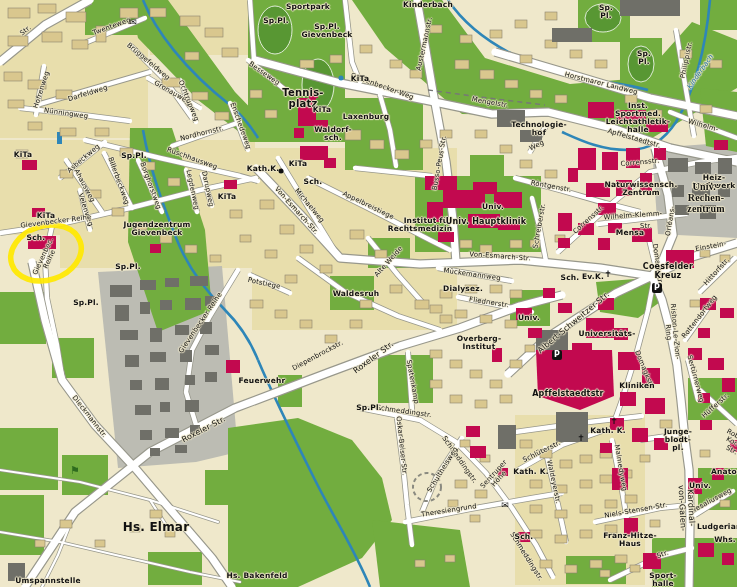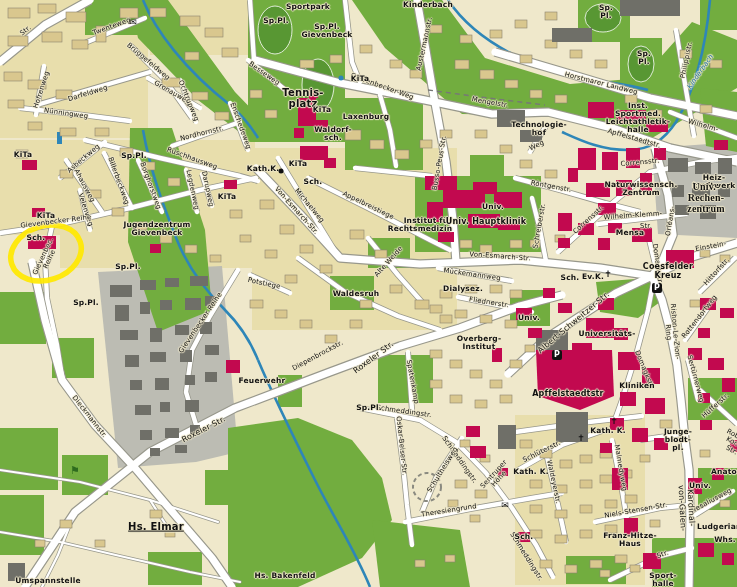--- a/index.html
+++ b/index.html
@@ -645,23 +645,23 @@
 blodt-
 pl.</div>
       <div class="map-label poi" style="left: 700px; top: 486px; font-size: 7.5px; transform: translate(-50%, -50%) rotate(0deg);">Univ.</div>
       <div class="map-label poi" style="left: 732px; top: 472px; font-size: 7.5px; transform: translate(-50%, -50%) rotate(0deg);">Anatomie</div>
       <div class="map-label poi" style="left: 630px; top: 540px; font-size: 7.5px; transform: translate(-50%, -50%) rotate(0deg);">Franz-Hitze-
 Haus</div>
       <div class="map-label poi" style="left: 726px; top: 527px; font-size: 7.5px; transform: translate(-50%, -50%) rotate(0deg);">Ludgerianum</div>
       <div class="map-label poi" style="left: 725px; top: 540px; font-size: 7.5px; transform: translate(-50%, -50%) rotate(0deg);">Whs.</div>
       <div class="map-label poi" style="left: 663px; top: 580px; font-size: 7.5px; transform: translate(-50%, -50%) rotate(0deg);">Sport-
 halle</div>
-      <div class="map-label poi" style="left: 156px; top: 527px; font-size: 10px; transform: translate(-50%, -50%) rotate(0deg); text-decoration: underline;">Hs. Elmar</div>
+      <div class="map-label poi" style="left: 156px; top: 527px; font-size: 12px; transform: translate(-50%, -50%) rotate(0deg);">Hs. Elmar</div>
       <div class="map-label poi" style="left: 48px; top: 581px; font-size: 7.5px; transform: translate(-50%, -50%) rotate(0deg);">Umspannstelle</div>
-      <div class="map-label poi" style="left: 257px; top: 576px; font-size: 7.5px; transform: translate(-50%, -50%) rotate(0deg); margin-left: 28px;">Hs. Bakenfeld</div>
+      <div class="map-label poi" style="left: 257px; top: 576px; font-size: 7.5px; transform: translate(-50%, -50%) rotate(0deg);">Hs. Bakenfeld</div>
       <div class="map-label poi" style="left: 524px; top: 537px; font-size: 7.5px; transform: translate(-50%, -50%) rotate(0deg);">Sch.</div>
       <div class="icon" style="left: 133px; top: 22px; font-size: 9px;">✉</div>
       <div class="icon" style="left: 505px; top: 505px; font-size: 9px;">✉</div>
       <div class="icon" style="left: 614px; top: 421px; font-size: 9px;">✝</div>
       <div class="icon" style="left: 581px; top: 438px; font-size: 9px;">✝</div>
       <div class="icon" style="left: 608px; top: 274px; font-size: 9px;">✝</div>
       <div class="icon badge-p" style="left: 657px; top: 288px;">P</div>
       <div class="icon badge-p" style="left: 557px; top: 355px;">P</div>
       <div class="icon dot" style="left: 341px; top: 78px; height: 5px; width: 5px; background: rgb(46, 134, 184);"></div>
       <div class="icon dot" style="left: 281px; top: 171px; height: 5px; width: 5px; background: rgb(17, 17, 17);"></div>

